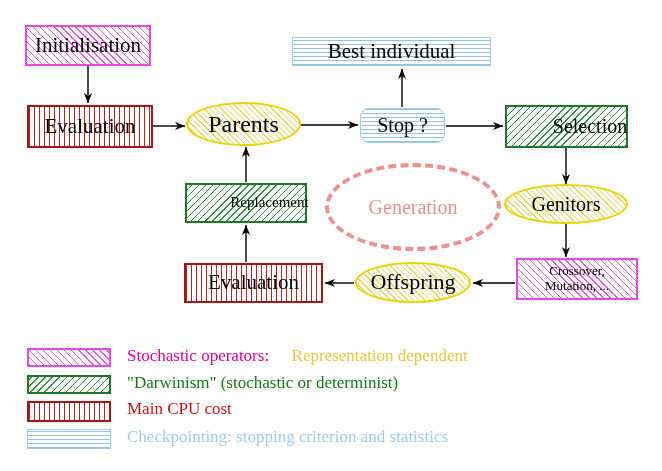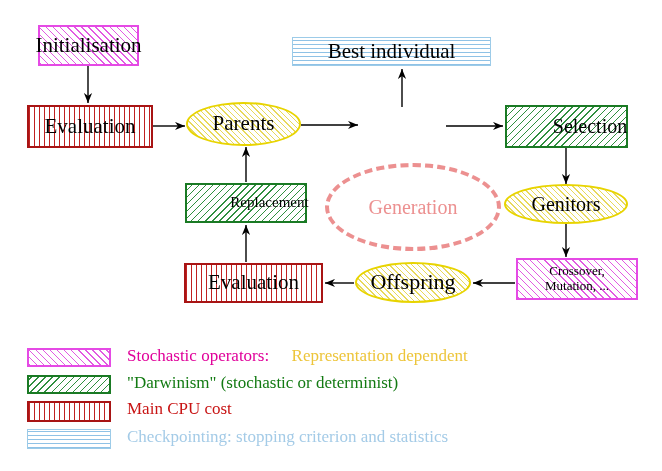--- a/index.html
+++ b/index.html
@@ -53,23 +53,23 @@
     background-color:#ffffff;
     background-image:repeating-linear-gradient(45deg,
         #e8d95a 0px,#e8d95a 1px,#ffffff 1px,#ffffff 4px);
     border:2px solid #e8d400;
   }
 
   .ellipse{border-radius:50%;}
   .round-rect{border-radius:9px;}
 
   
-  #n-init       {left:38px; top:25px;  width:101px;height:41px; font-size:21px;}
+  #n-init       {left:25px; top:25px;  width:126px;height:41px; font-size:21px;}
   #n-eval-top   {left:27px; top:105px; width:126px;height:43px; font-size:21px;}
-  #n-parents    {left:186px;top:102px; width:115px;height:44px; font-size:21px;}
+  #n-parents    {left:186px;top:102px; width:115px;height:44px; font-size:24px;}
   #n-best       {left:292px;top:37px;  width:199px;height:29px; font-size:21px;}
   #n-stop       {left:360px;top:108px; width:85px; height:35px; font-size:20px;}
   #n-selection  {left:505px;top:105px; width:123px;height:43px; font-size:20px;}
   #n-genitors   {left:504px;top:184px; width:124px;height:40px; font-size:20px;}
   #n-crossover  {left:516px;top:258px; width:122px;height:42px; font-size:13px;
                  white-space:normal;line-height:1.12;padding:7px 4px;}
   #n-replacement{left:185px;top:183px; width:122px;height:40px; font-size:15px;}
   #n-eval-bot   {left:184px;top:263px; width:139px;height:40px; font-size:21px;}
   #n-offspring  {left:355px;top:262px; width:116px;height:41px; font-size:22px;}
 
@@ -132,20 +132,21 @@
   </svg>
 
   <div class="node pat-magenta" id="n-init">Initialisation</div>
 
   <div class="node pat-red" id="n-eval-top">Evaluation</div>
 
   <div class="node pat-yellow ellipse" id="n-parents">Parents</div>
 
   <div class="node pat-blue" id="n-best">Best individual</div>
 
+  <div class="node pat-blue round-rect" id="n-stop">Stop ?</div>
 
   <div class="node pat-green" id="n-selection">Selection</div>
 
   <div class="node pat-yellow ellipse" id="n-genitors">Genitors</div>
 
   <div class="node pat-magenta" id="n-crossover">
     <span>
       <span>Crossover,</span><br>
       <span>Mutation, ...</span>
     </span>

